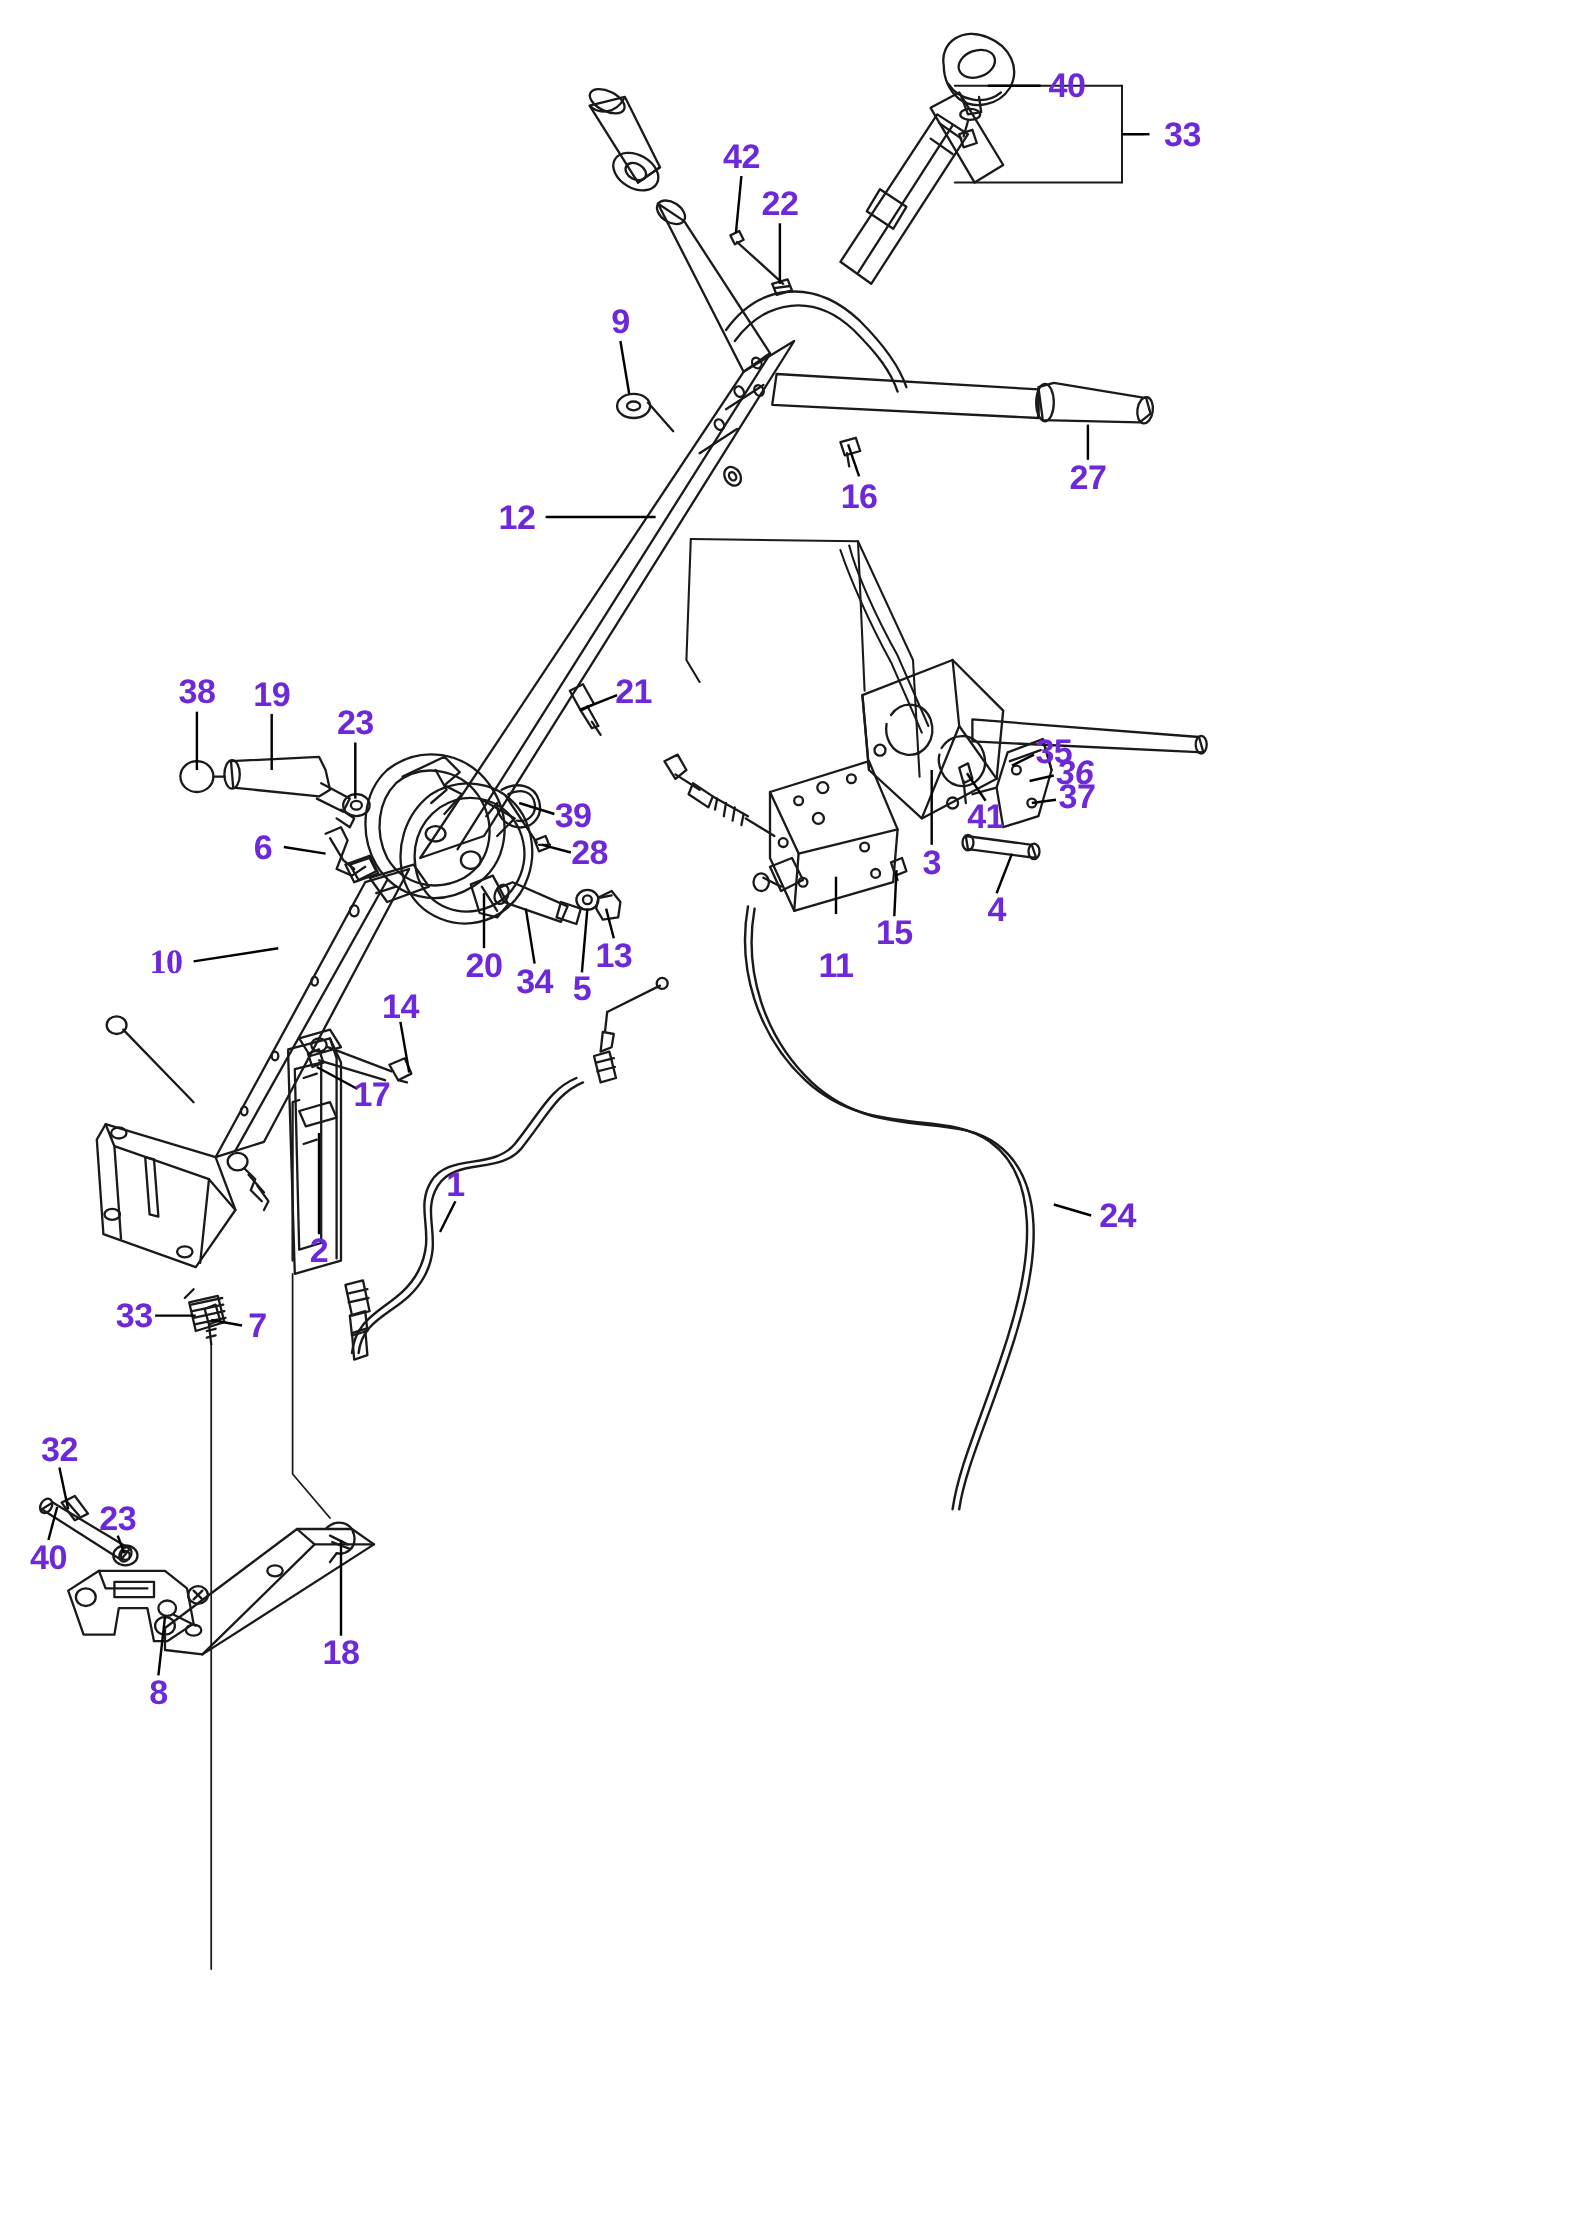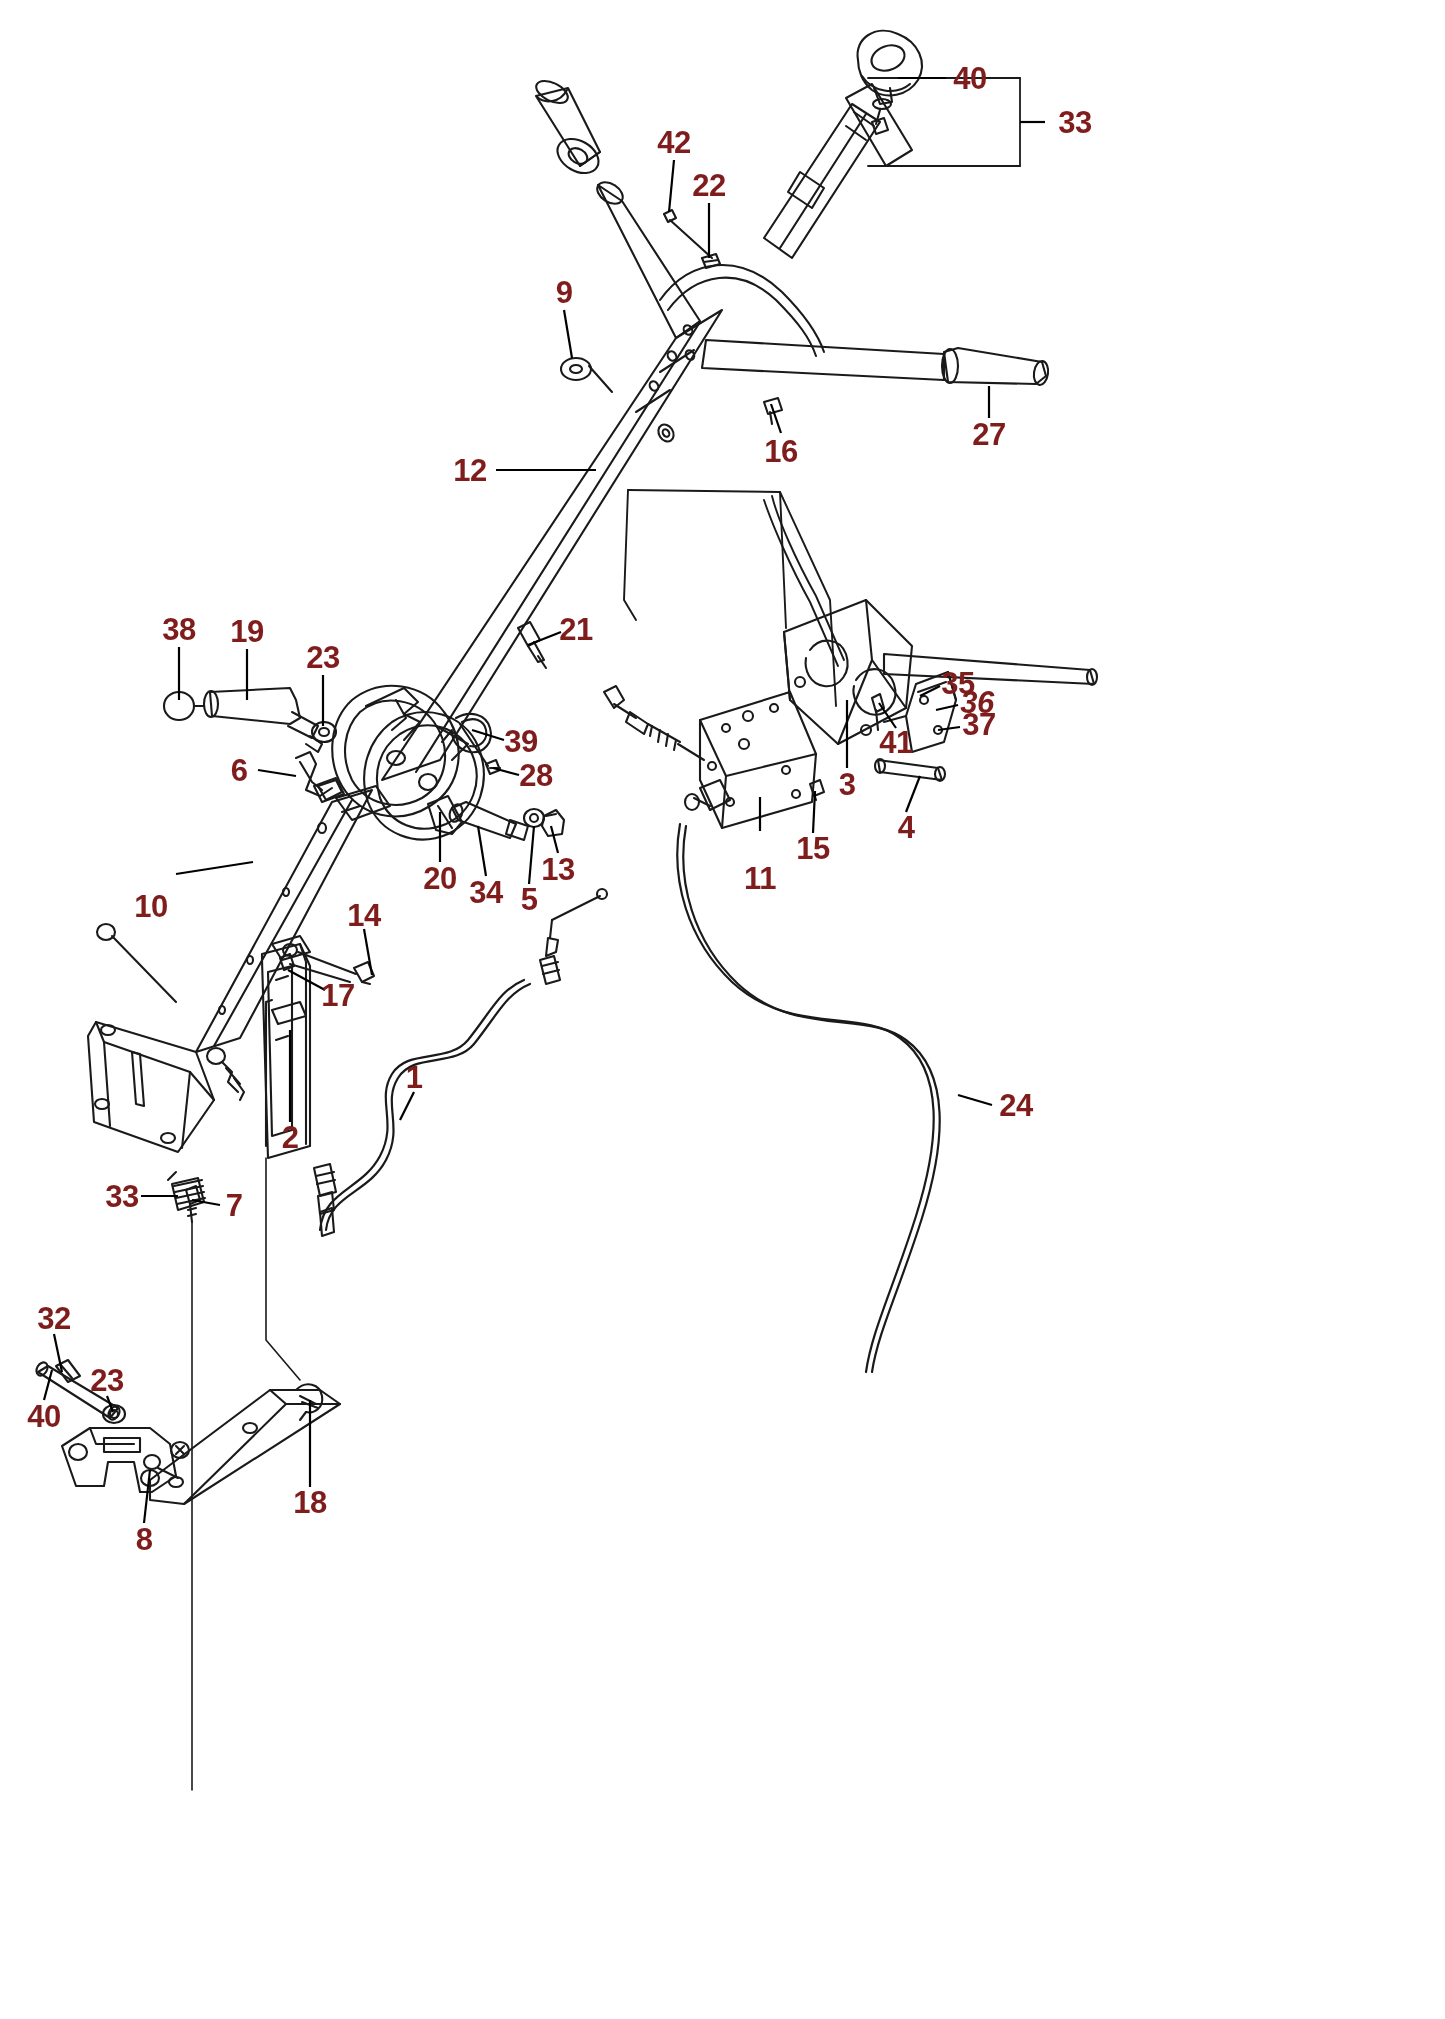--- a/index.html
+++ b/index.html
@@ -25,21 +25,21 @@
     width: 1445px;
     height: 2019px;
     display: block;
   }
   .callout {
     position: absolute;
     font-family: "Liberation Sans", sans-serif;
     font-weight: bold;
     font-size: 31px;
     line-height: 31px;
-    color: #7f1d1d;
+    color: #6d28d9;
     letter-spacing: -0.5px;
     white-space: nowrap;
     user-select: none;
   }
   .callout.anchor-center { transform: translate(-50%, -50%); }
 </style>
 </head>
 <body>
 
 <div id="page">
@@ -500,21 +500,21 @@
       <div class="callout anchor-center" style="left: 977px; top: 702px; font-style: italic;">36</div>
       <div class="callout anchor-center" style="left: 979px; top: 724px;">37</div>
       <div class="callout anchor-center" style="left: 521px; top: 741px;">39</div>
       <div class="callout anchor-center" style="left: 896px; top: 742px;">41</div>
       <div class="callout anchor-center" style="left: 239px; top: 770px;">6</div>
       <div class="callout anchor-center" style="left: 536px; top: 775px;">28</div>
       <div class="callout anchor-center" style="left: 847px; top: 784px;">3</div>
       <div class="callout anchor-center" style="left: 906px; top: 827px;">4</div>
       <div class="callout anchor-center" style="left: 760px; top: 846px; margin-top: 32px;">11</div>
       <div class="callout anchor-center" style="left: 813px; top: 848px;">15</div>
-      <div class="callout anchor-center" style="left: 151px; top: 906px;">10</div>
+      <div class="callout anchor-center" style="left: 151px; top: 874px; font-family: Liberation Serif, serif;">10</div>
       <div class="callout anchor-center" style="left: 440px; top: 878px;">20</div>
       <div class="callout anchor-center" style="left: 486px; top: 892px;">34</div>
       <div class="callout anchor-center" style="left: 529px; top: 899px;">5</div>
       <div class="callout anchor-center" style="left: 558px; top: 869px;">13</div>
       <div class="callout anchor-center" style="left: 364px; top: 915px;">14</div>
       <div class="callout anchor-center" style="left: 338px; top: 995px;">17</div>
       <div class="callout anchor-center" style="left: 414px; top: 1077px;">1</div>
       <div class="callout anchor-center" style="left: 1016px; top: 1105px;">24</div>
       <div class="callout anchor-center" style="left: 290px; top: 1137px;">2</div>
       <div class="callout anchor-center" style="left: 122px; top: 1196px;">33</div>

